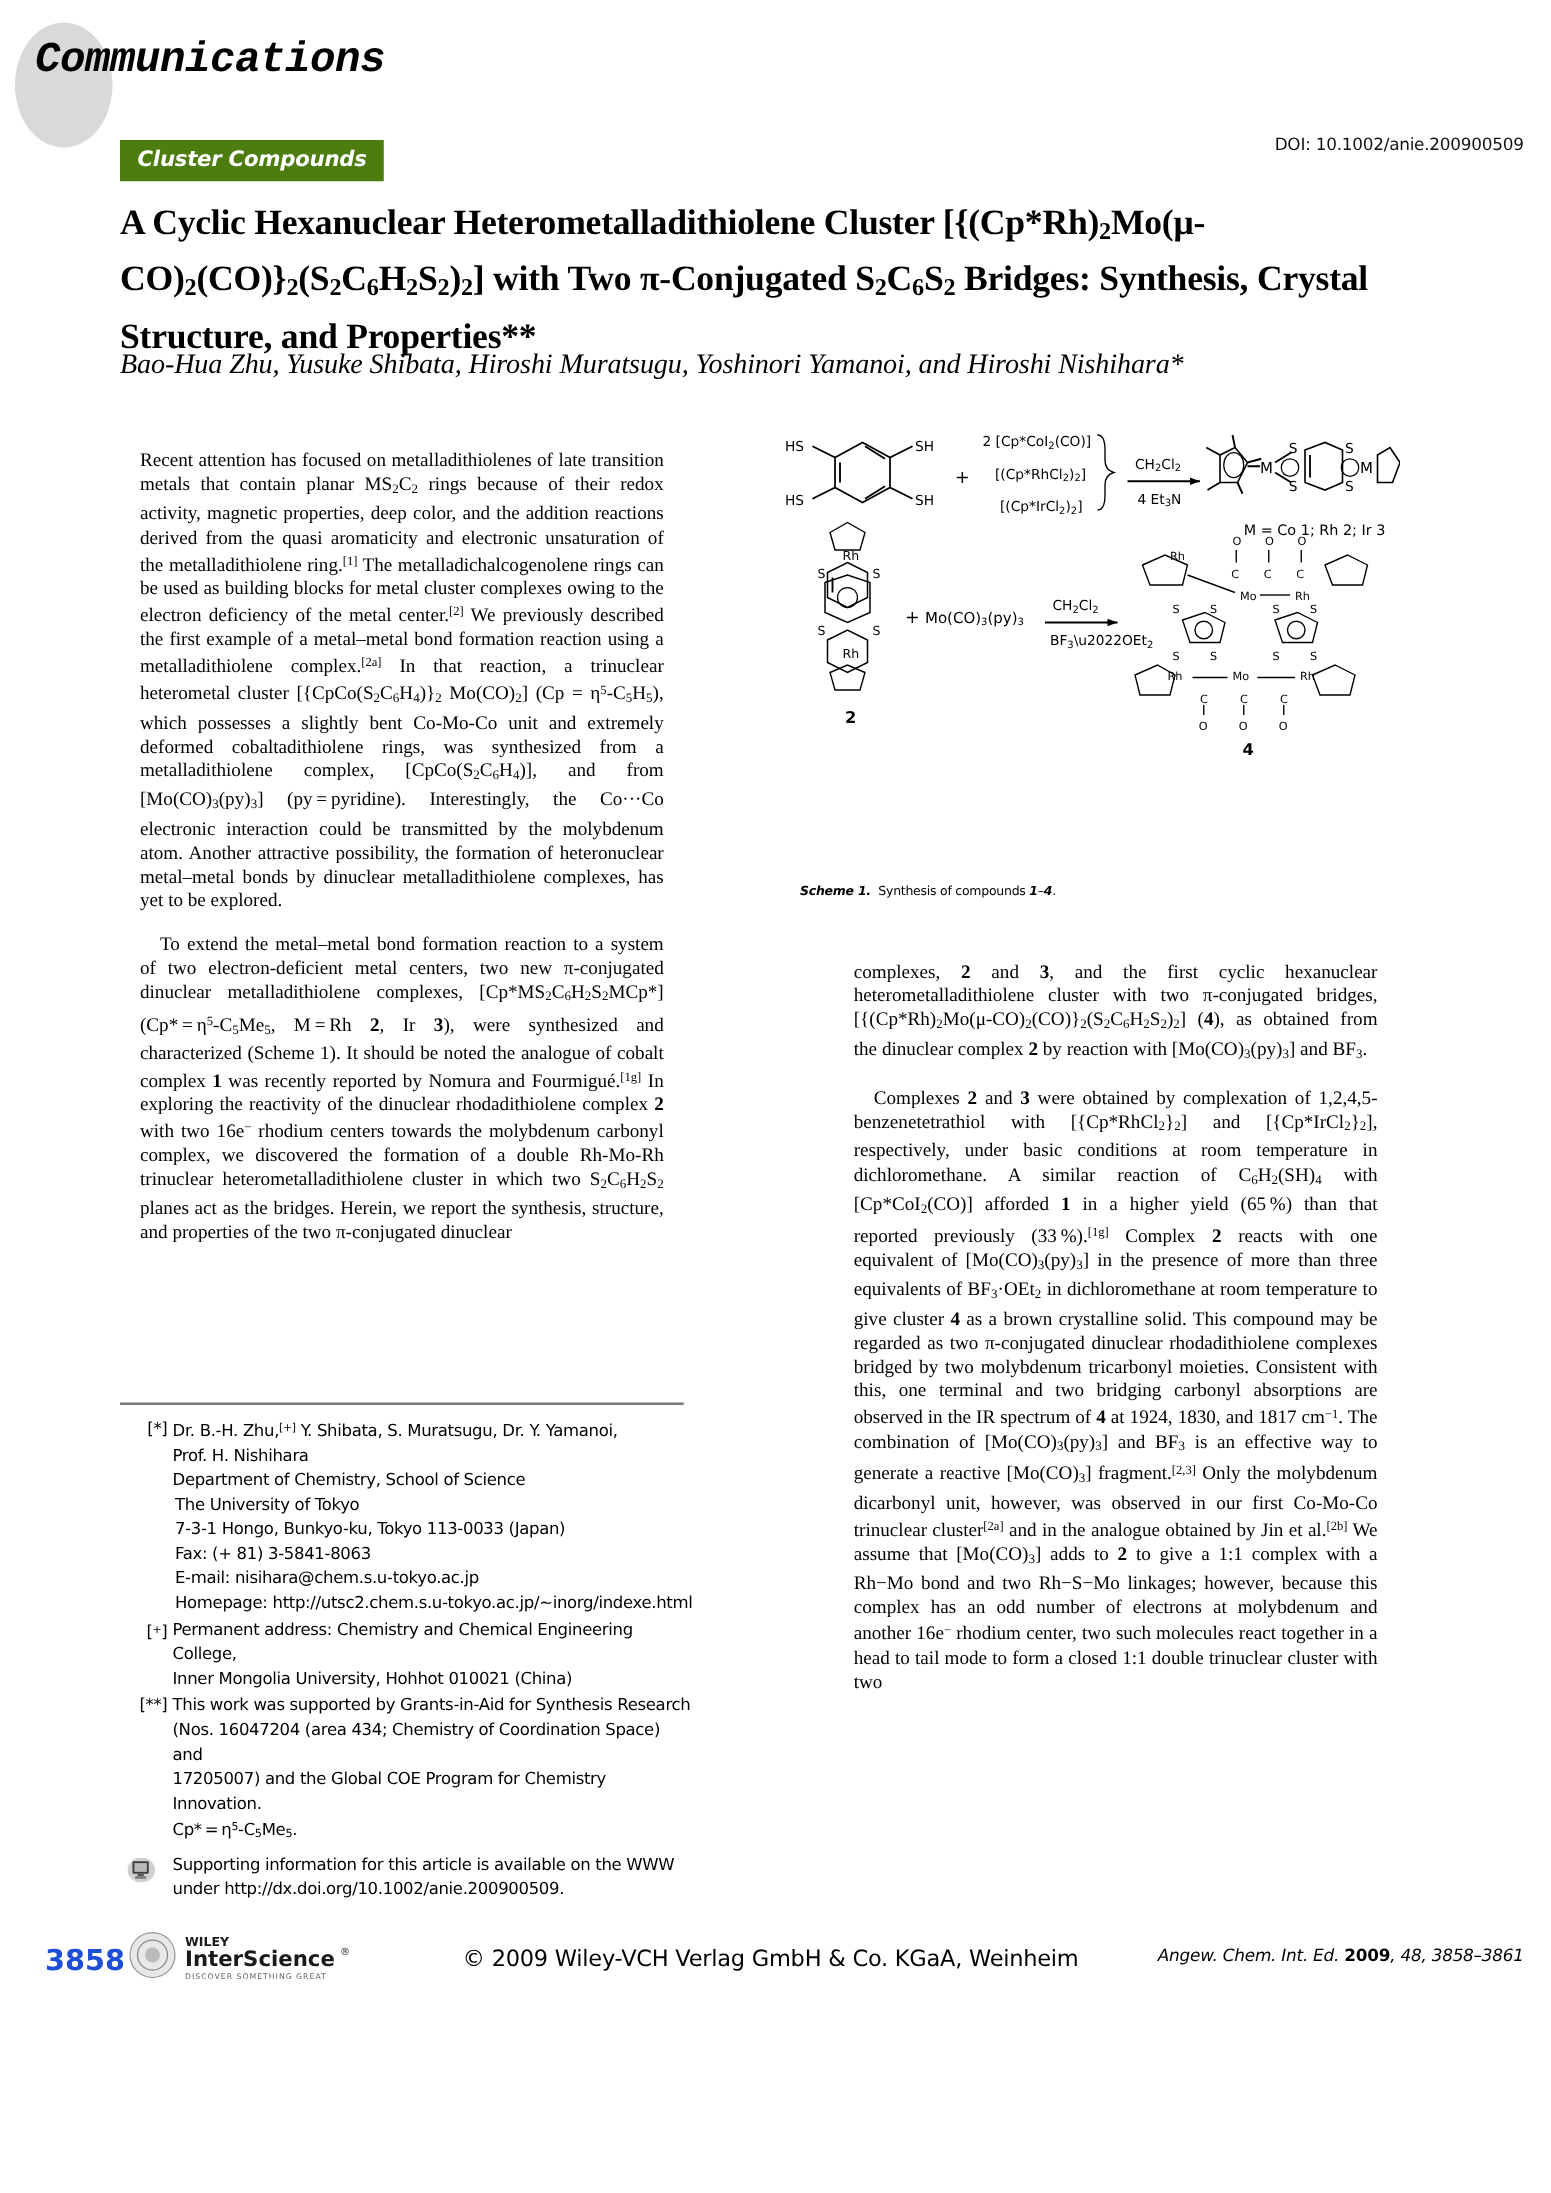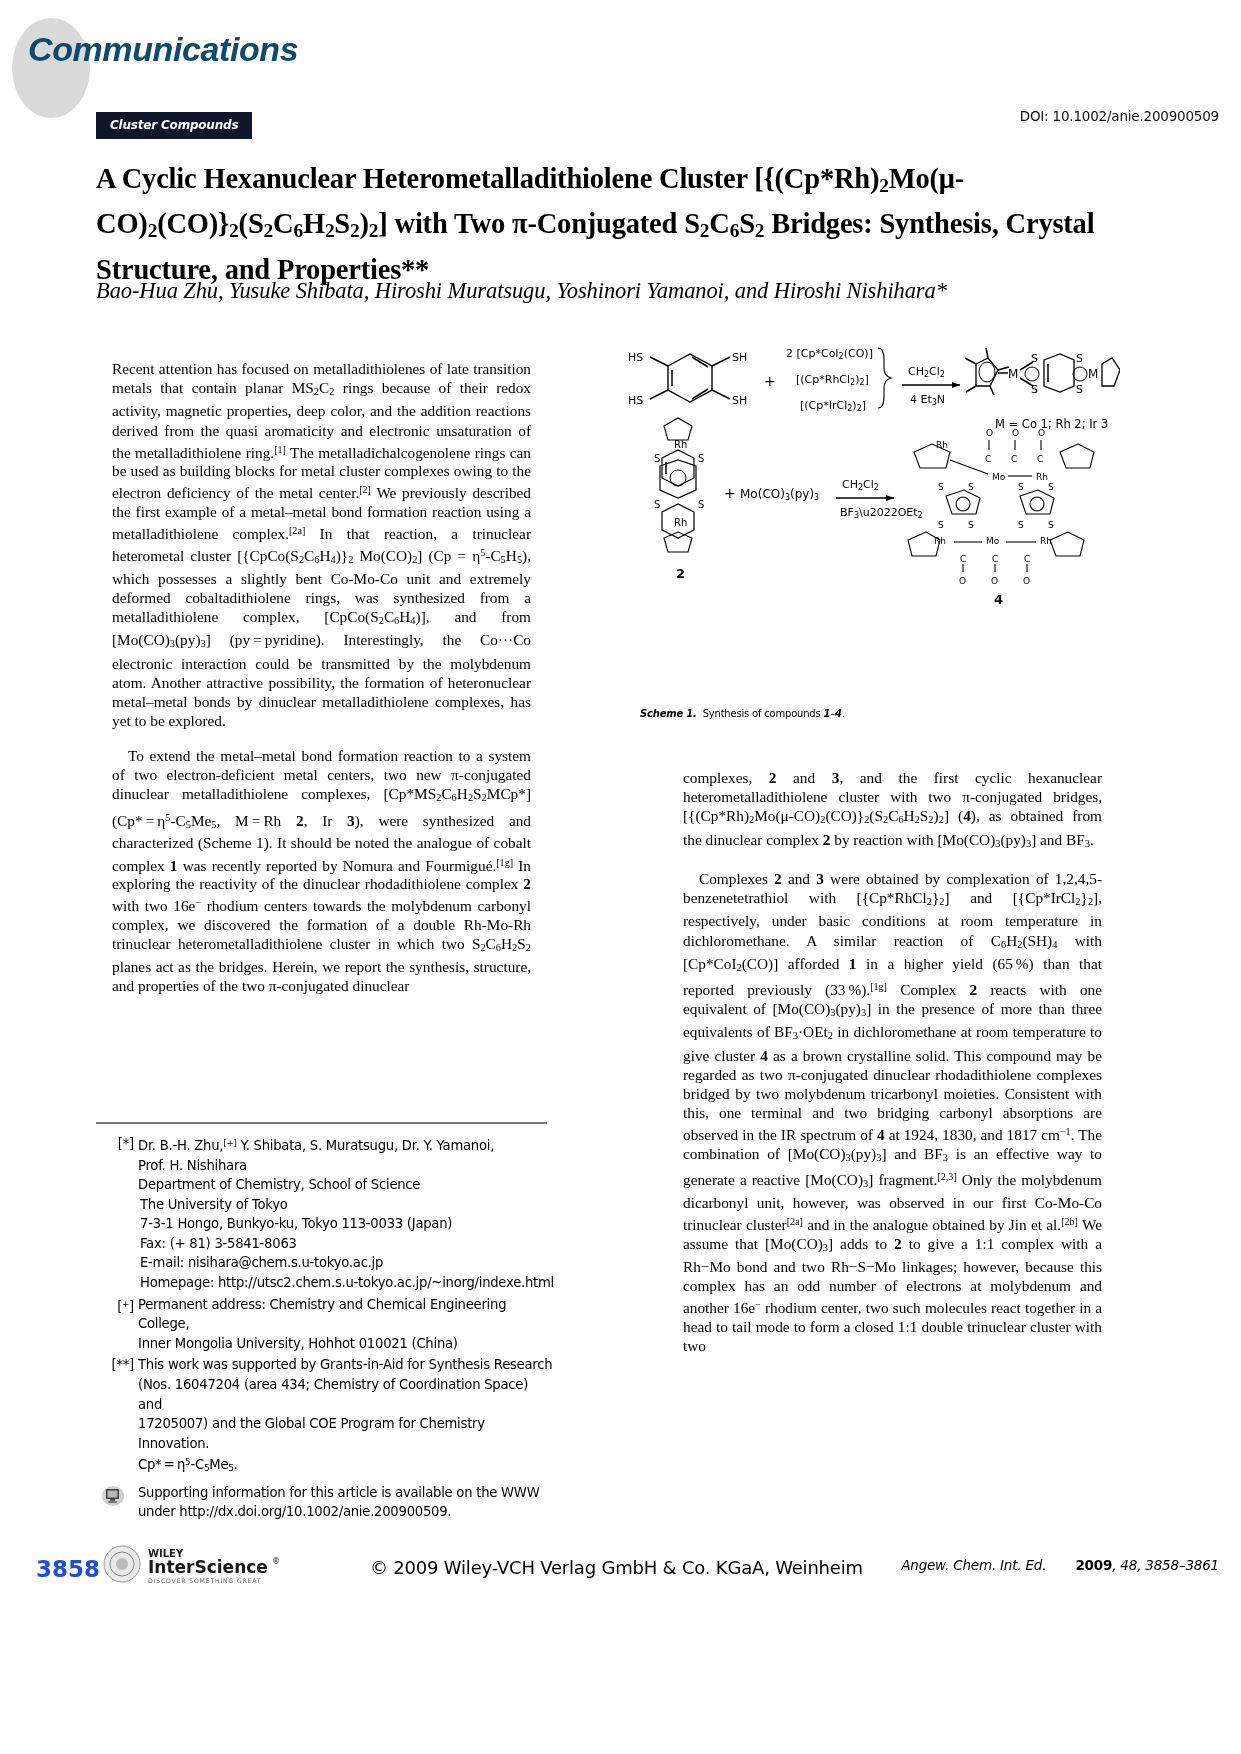--- a/index.html
+++ b/index.html
@@ -25,39 +25,39 @@
   .mast-oval {
     position: absolute;
     left: 12px; top: 18px;
     width: 78px; height: 100px;
     background: #d9d9d9;
     border-radius: 50%;
   }
   .mast-title {
     position: absolute;
     left: 28px; top: 30px;
-    font-family: Liberation Sans, sans-serif;
+    font-family: Liberation Mono, monospace;
     font-style: italic;
     font-weight: bold;
     font-size: 34px;
     letter-spacing: -0.4px;
-    color: #0c4a6e;
+    color: #000000;
   }
 
   
   .kw-chip {
     position: absolute;
     left: 96px; top: 112px;
-    background: #0f172a;
+    background: #4d7c0f;
     color: #ffffff;
     padding: 6px 14px 7px 14px;
     font-family: "DejaVu Sans", sans-serif;
     font-style: italic;
     font-weight: bold;
-    font-size: 12px;
+    font-size: 17px;
     letter-spacing: -0.2px;
   }
   .doi {
     position: absolute;
     right: 22px; top: 108px;
     font-family: "DejaVu Sans", sans-serif;
     font-size: 13.5px;
     color: #111;
     letter-spacing: -0.2px;
   }
@@ -173,21 +173,21 @@
     letter-spacing: -0.2px;
   }
   .journal-ref {
     position: absolute;
     right: 22px; top: 1557px;
     font-family: "DejaVu Sans", sans-serif;
     font-style: italic;
     font-size: 13.5px;
     letter-spacing: -0.2px;
   }
-  .journal-ref b { font-style: normal; font-weight: bold; margin-left: 25px; }
+  .journal-ref b { font-style: normal; font-weight: bold; }
 </style>
 </head>
 <body>
 
 <div class="masthead">
   <div class="mast-oval"></div>
   <div class="mast-title">Communications</div>
 </div>
 
 <div class="kw-chip">Cluster Compounds</div>

